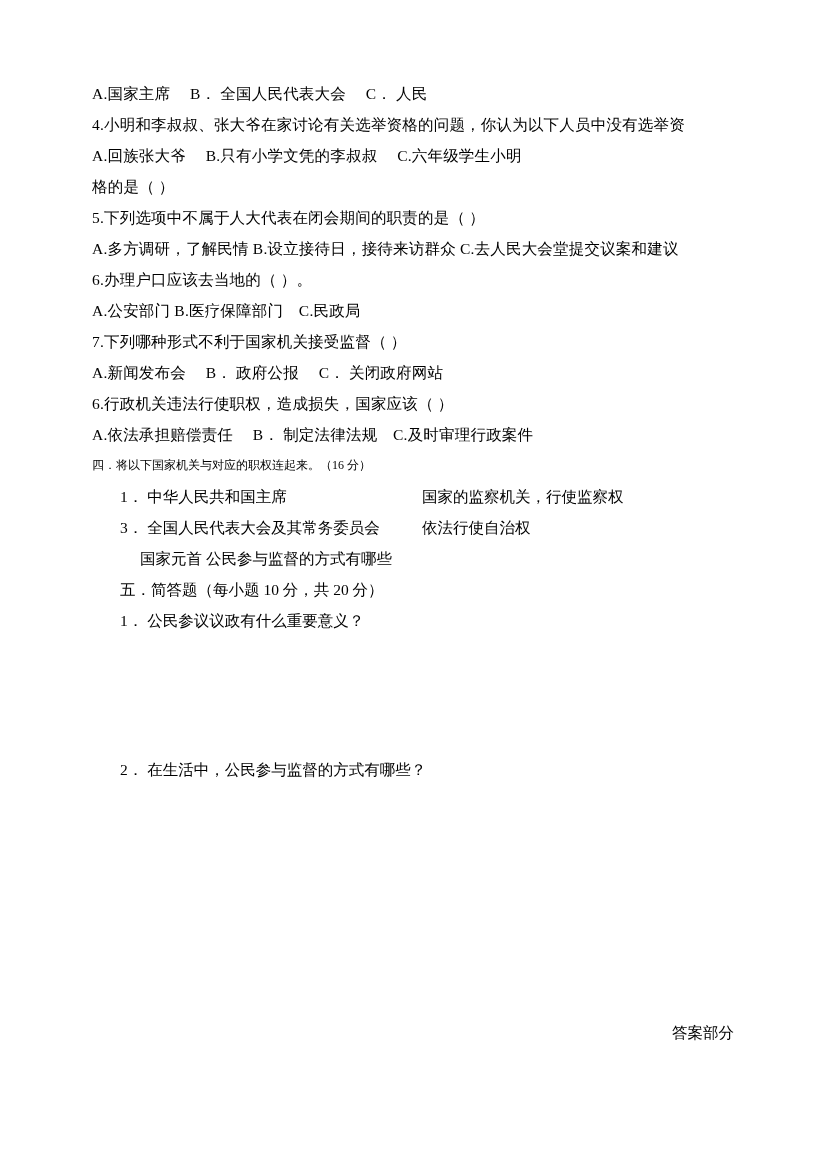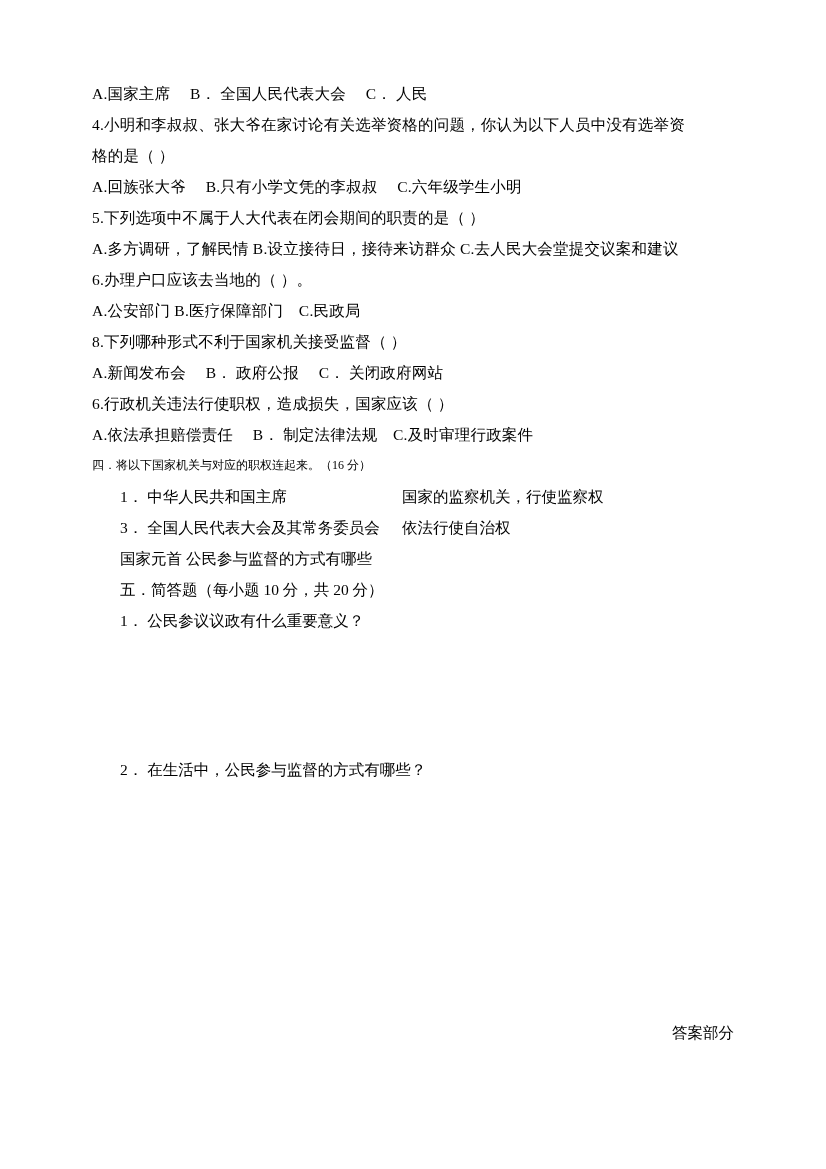--- a/index.html
+++ b/index.html
@@ -38,20 +38,21 @@
     align-items: flex-end;
   }
   .match-left {
     width: 282px;
     flex: 0 0 282px;
     white-space: pre;
   }
   .match-right {
     flex: 1 1 auto;
     white-space: pre;
+    margin-left: 20px;
   }
   .section-head {
     font-size: 12px;
     line-height: 31px;
   }
   .sub-item {
     font-size: 15.5px;
     line-height: 31px;
     padding-left: 28px;
   }
@@ -68,27 +69,27 @@
     padding-right: 4px;
   }
 </style>
 </head>
 <body>
 
 <div class="page">
 
   <div class="line">A.国家主席　 B． 全国人民代表大会　 C． 人民</div>
   <div class="line">4.小明和李叔叔、张大爷在家讨论有关选举资格的问题，你认为以下人员中没有选举资</div>
+  <div class="line">A.回族张大爷　 B.只有小学文凭的李叔叔　 C.六年级学生小明</div>
   <div class="line">格的是（ ）</div>
-  <div class="line">A.回族张大爷　 B.只有小学文凭的李叔叔　 C.六年级学生小明</div>
   <div class="line">5.下列选项中不属于人大代表在闭会期间的职责的是（ ）</div>
   <div class="line">A.多方调研，了解民情 B.设立接待日，接待来访群众 C.去人民大会堂提交议案和建议</div>
   <div class="line">6.办理户口应该去当地的（ ）。</div>
   <div class="line">A.公安部门 B.医疗保障部门　C.民政局</div>
-  <div class="line">8.下列哪种形式不利于国家机关接受监督（ ）</div>
+  <div class="line">7.下列哪种形式不利于国家机关接受监督（ ）</div>
   <div class="line">A.新闻发布会　 B． 政府公报　 C． 关闭政府网站</div>
   <div class="line">6.行政机关违法行使职权，造成损失，国家应该（ ）</div>
   <div class="line">A.依法承担赔偿责任　 B． 制定法律法规　C.及时审理行政案件</div>
 
   <div class="section-head">四．将以下国家机关与对应的职权连起来。（16 分）</div>
 
   <div class="match-row">
     <span class="match-left">1． 中华人民共和国主席</span>
     <span class="match-right">国家的监察机关，行使监察权</span>
   </div>

